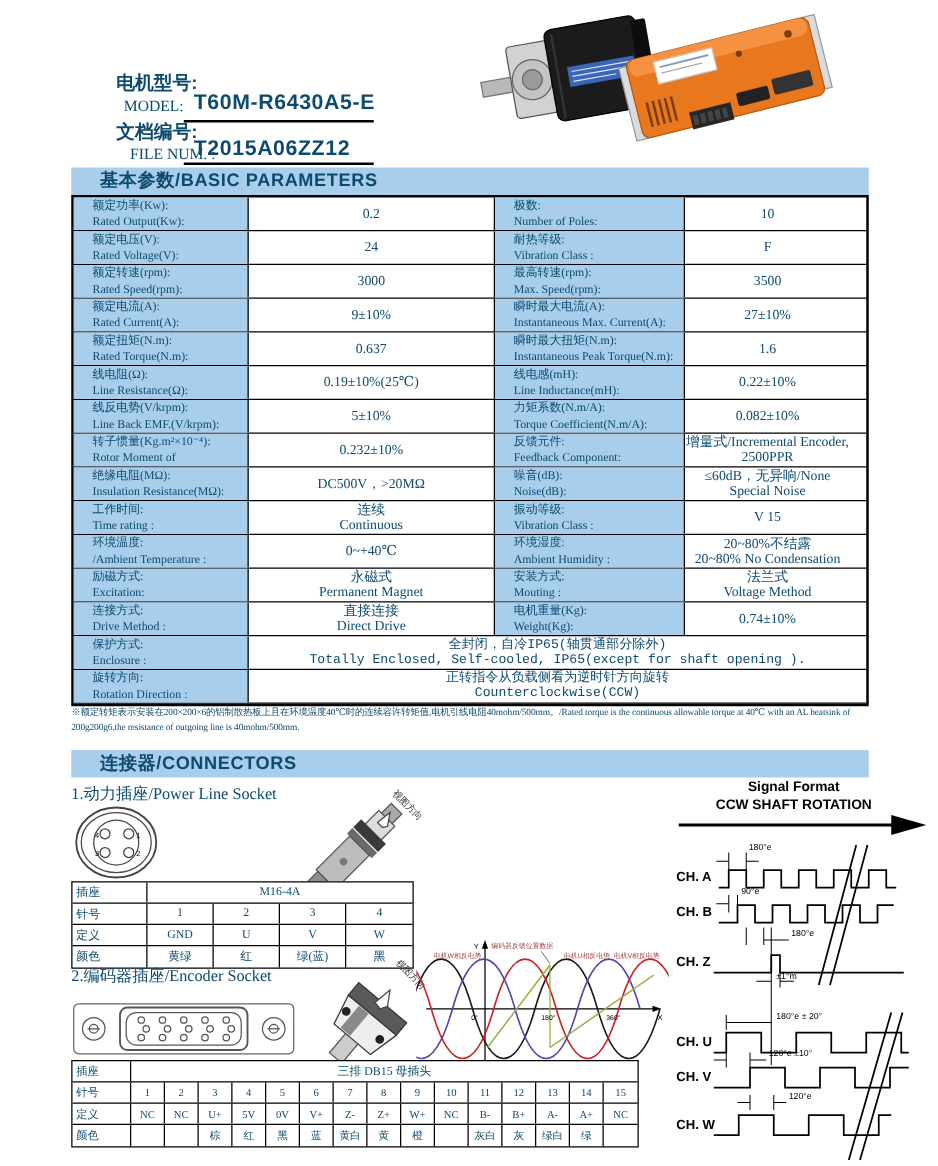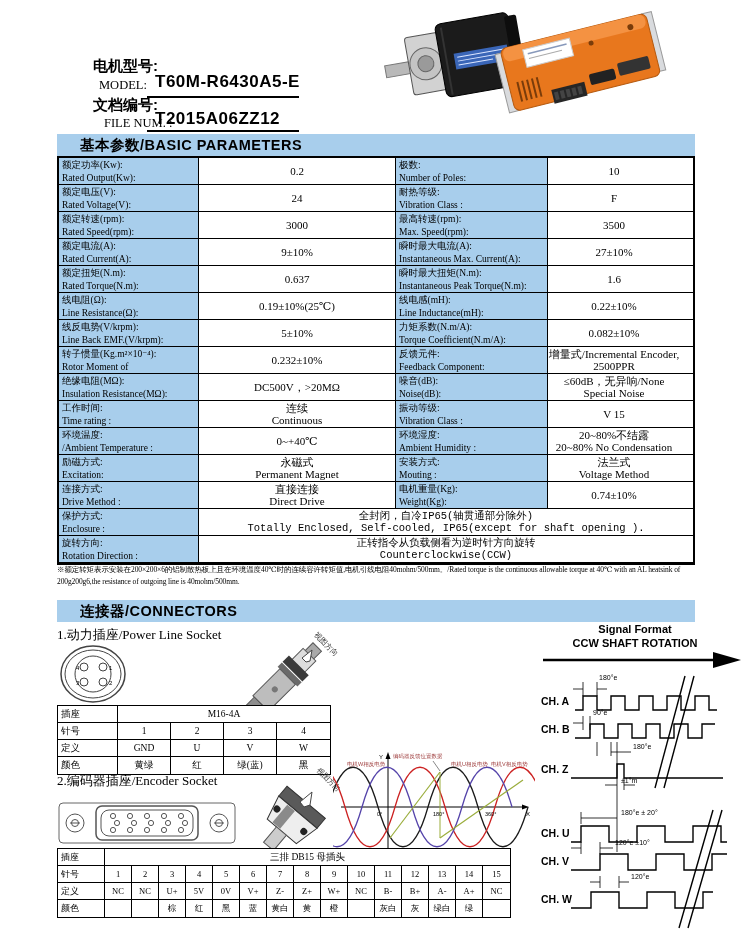--- a/index.html
+++ b/index.html
@@ -1,33 +1,33 @@
 <!DOCTYPE html>
 <html><head>
 <meta charset="utf-8">
 <style>
   body{margin:0;background:#fff}
-  .page{position:relative;width:750px;height:933px;background:#ffffff;color:#000000;
+  .page{position:relative;width:750px;height:933px;background:#ffffff;color:#0c4a6e;
         font-family:"Liberation Serif","DejaVu Serif",serif;overflow:hidden}
   .abs{position:absolute}
   .secbar{position:absolute;left:57px;width:638px;height:22px;background:#a8ceec;
           font:bold 14.5px "Liberation Sans","DejaVu Sans",sans-serif;line-height:22px;
           padding-left:23px;box-sizing:border-box;letter-spacing:.5px}
   
   .hlabel-cn{font:bold 15px "Liberation Sans",sans-serif}
   .hlabel-en{font:12.5px "Liberation Serif",serif}
   .hvalue{font:bold 17px "Liberation Sans",sans-serif;letter-spacing:.5px}
   .hline{border-bottom:2px solid #000}
   
   .btable{position:absolute;left:57px;top:156px;width:638px;border:2px solid #000;box-sizing:border-box;background:#fff}
   .rowhost{display:block}
   .brow{display:flex;height:27px;border-bottom:1px solid #000;box-sizing:border-box}
   .cell{box-sizing:border-box;overflow:hidden}
   .lbl{background:#a8ceec;border-right:1px solid #000;font-size:9.5px;line-height:12.5px;
-       padding:1px 1px 0 3px;white-space:pre-line}
+       padding:1px 1px 0 15px;white-space:pre-line}
   .val{border-right:1px solid #000;display:flex;align-items:center;justify-content:center;
        text-align:center;font-size:11px;line-height:12.5px;white-space:pre-line}
   .c1{width:140px}.c2{width:197px}.c3{width:152px}.c4{width:132px;border-right:none}
   .cw{flex:1;border-right:none;font-family:Liberation Mono, monospace;font-size:10.5px}
   .note{position:absolute;left:57px;top:564px;width:692px;font-size:7.5px;line-height:12px;
         white-space:nowrap;letter-spacing:-.1px}
   .subhead{position:absolute;font-size:13px}
   
   .ptable{position:absolute;border:1.5px solid #000;box-sizing:border-box;background:#fff}
   .prow{display:flex;height:17px;border-bottom:1px solid #000;box-sizing:border-box}

